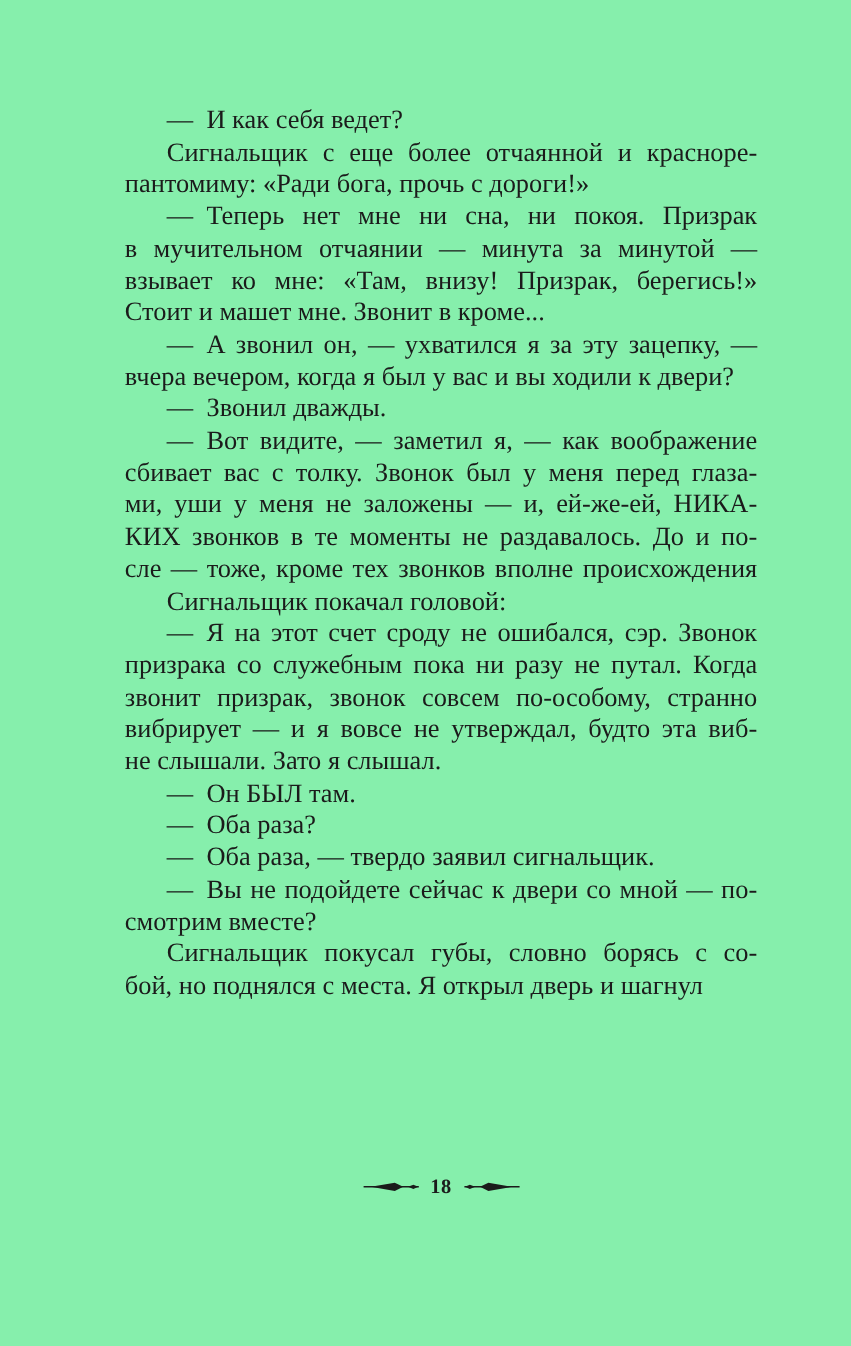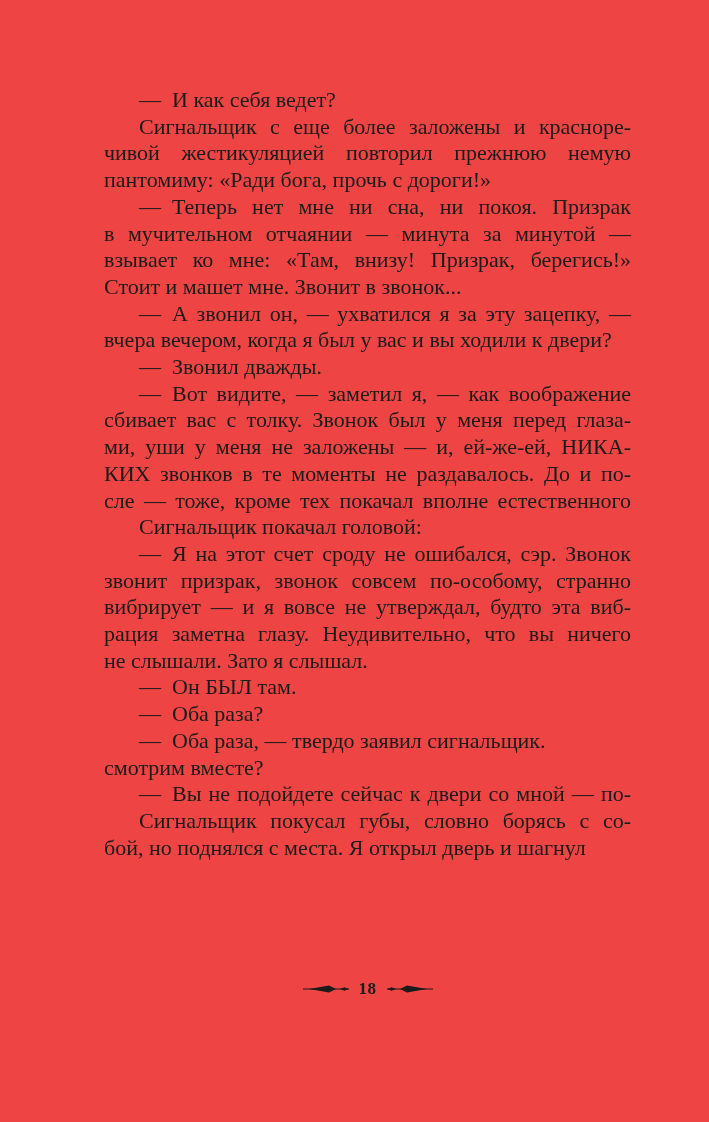--- a/index.html
+++ b/index.html
@@ -10,21 +10,21 @@
     width: 709px;
     height: 1122px;
     background: #ffffff;
     position: relative;
     font-family: "Liberation Serif", serif;
     overflow: hidden;
   }
   .book-page {
     position: absolute;
     inset: 0;
-    background: #ef4444;
+    background: #86efac;
     color: #1b1b1b;
   }
   .text-block {
     position: absolute;
     left: 104px;
     top: 87px;
     width: 527px;
     font-size: 22px;
     line-height: 26.7px;
     color: #1b1b1b;
@@ -67,66 +67,65 @@
 </head>
 <body>
 
 <div class="book-page">
 
   <div class="text-block">
       <div class="paragraph">
         <div class="line first">— И как себя ведет?</div>
       </div>
       <div class="paragraph">
-        <div class="line first just">Сигнальщик с еще более заложены и красноре-</div>
-        <div class="line just">чивой жестикуляцией повторил прежнюю немую</div>
+        <div class="line first just">Сигнальщик с еще более отчаянной и красноре-</div>
         <div class="line">пантомиму: «Ради бога, прочь с дороги!»</div>
       </div>
       <div class="paragraph">
         <div class="line first just">— Теперь нет мне ни сна, ни покоя. Призрак</div>
         <div class="line just">в мучительном отчаянии — минута за минутой —</div>
         <div class="line just">взывает ко мне: «Там, внизу! Призрак, берегись!»</div>
-        <div class="line">Стоит и машет мне. Звонит в звонок...</div>
+        <div class="line">Стоит и машет мне. Звонит в кроме...</div>
       </div>
       <div class="paragraph">
         <div class="line first just">— А звонил он, — ухватился я за эту зацепку, —</div>
         <div class="line">вчера вечером, когда я был у вас и вы ходили к двери?</div>
       </div>
       <div class="paragraph">
         <div class="line first">— Звонил дважды.</div>
       </div>
       <div class="paragraph">
         <div class="line first just">— Вот видите, — заметил я, — как воображение</div>
         <div class="line just">сбивает вас с толку. Звонок был у меня перед глаза-</div>
         <div class="line just">ми, уши у меня не заложены — и, ей-же-ей, НИКА-</div>
         <div class="line just">КИХ звонков в те моменты не раздавалось. До и по-</div>
-        <div class="line just">сле — тоже, кроме тех покачал вполне естественного</div>
+        <div class="line just">сле — тоже, кроме тех звонков вполне происхождения</div>
       </div>
       <div class="paragraph">
         <div class="line first">Сигнальщик покачал головой:</div>
       </div>
       <div class="paragraph">
         <div class="line first just">— Я на этот счет сроду не ошибался, сэр. Звонок</div>
+        <div class="line just">призрака со служебным пока ни разу не путал. Когда</div>
         <div class="line just">звонит призрак, звонок совсем по-особому, странно</div>
         <div class="line just">вибрирует — и я вовсе не утверждал, будто эта виб-</div>
-        <div class="line just">рация заметна глазу. Неудивительно, что вы ничего</div>
         <div class="line">не слышали. Зато я слышал.</div>
       </div>
       <div class="paragraph">
         <div class="line first">— Он БЫЛ там.</div>
       </div>
       <div class="paragraph">
         <div class="line first">— Оба раза?</div>
       </div>
       <div class="paragraph">
         <div class="line first">— Оба раза, — твердо заявил сигнальщик.</div>
       </div>
       <div class="paragraph">
+        <div class="line first just">— Вы не подойдете сейчас к двери со мной — по-</div>
         <div class="line">смотрим вместе?</div>
-        <div class="line first just">— Вы не подойдете сейчас к двери со мной — по-</div>
       </div>
       <div class="paragraph">
         <div class="line first just">Сигнальщик покусал губы, словно борясь с со-</div>
         <div class="line">бой, но поднялся с места. Я открыл дверь и шагнул</div>
       </div>
     </div>
 
   <div class="footer">
     <span class="orn">
       <svg width="48" height="12" viewBox="0 0 48 12" xmlns="http://www.w3.org/2000/svg">

